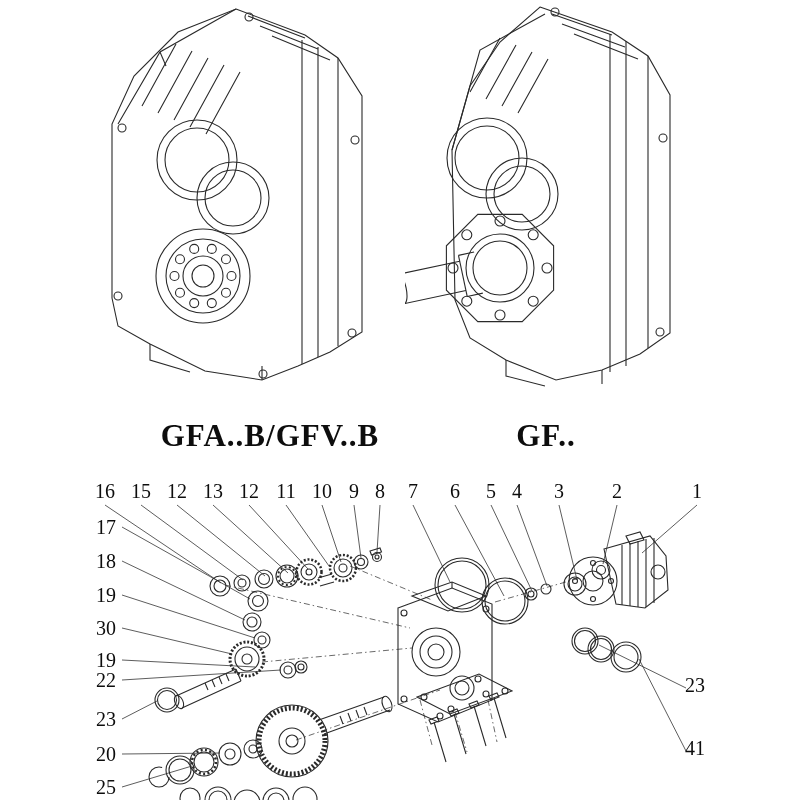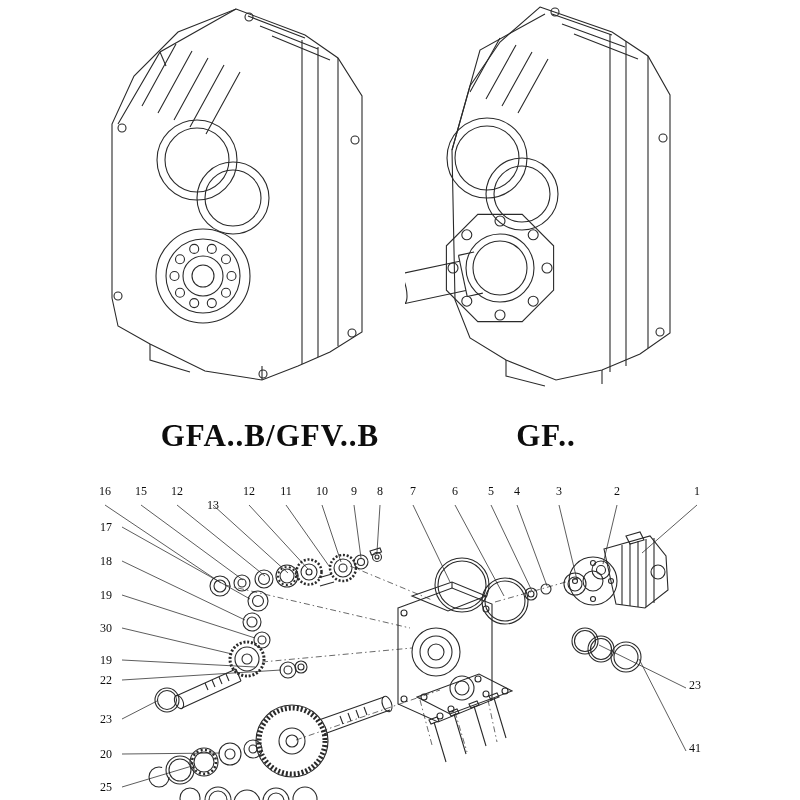--- a/index.html
+++ b/index.html
@@ -13,21 +13,21 @@
     font-weight:bold;
     font-size:31px;
     letter-spacing:1px;
     color:#0d0d0d;
     white-space:nowrap;
   }
   .co{
     position:absolute;
     transform:translateX(-50%);
     font-family:"Liberation Serif", serif;
-    font-size:12px;
+    font-size:20px;
     color:#0d0d0d;
     line-height:16px;
   }
   .ln{stroke:#2a2a2a;stroke-width:1.1;fill:none;}
   .thin{stroke:#333;stroke-width:0.8;fill:none;}
   .dash{stroke:#444;stroke-width:0.8;fill:none;stroke-dasharray:6 3 1.5 3;}
 </style>
 </head>
 <body>
 
@@ -285,21 +285,21 @@
       <circle cx="305" cy="799" r="12"></circle>
       <circle cx="190" cy="798" r="10"></circle>
     </g>
   </svg>
 
   <div>
 
     <span class="co" style="left:105px;top:483px">16</span>
     <span class="co" style="left:141px;top:483px">15</span>
     <span class="co" style="left:177px;top:483px">12</span>
-    <span class="co" style="left:213px;top:497px">13</span>
+    <span class="co" style="left:213px;top:483px">13</span>
     <span class="co" style="left:249px;top:483px">12</span>
     <span class="co" style="left:286px;top:483px">11</span>
     <span class="co" style="left:322px;top:483px">10</span>
     <span class="co" style="left:354px;top:483px">9</span>
     <span class="co" style="left:380px;top:483px">8</span>
     <span class="co" style="left:413px;top:483px">7</span>
     <span class="co" style="left:455px;top:483px">6</span>
     <span class="co" style="left:491px;top:483px">5</span>
     <span class="co" style="left:517px;top:483px">4</span>
     <span class="co" style="left:559px;top:483px">3</span>

